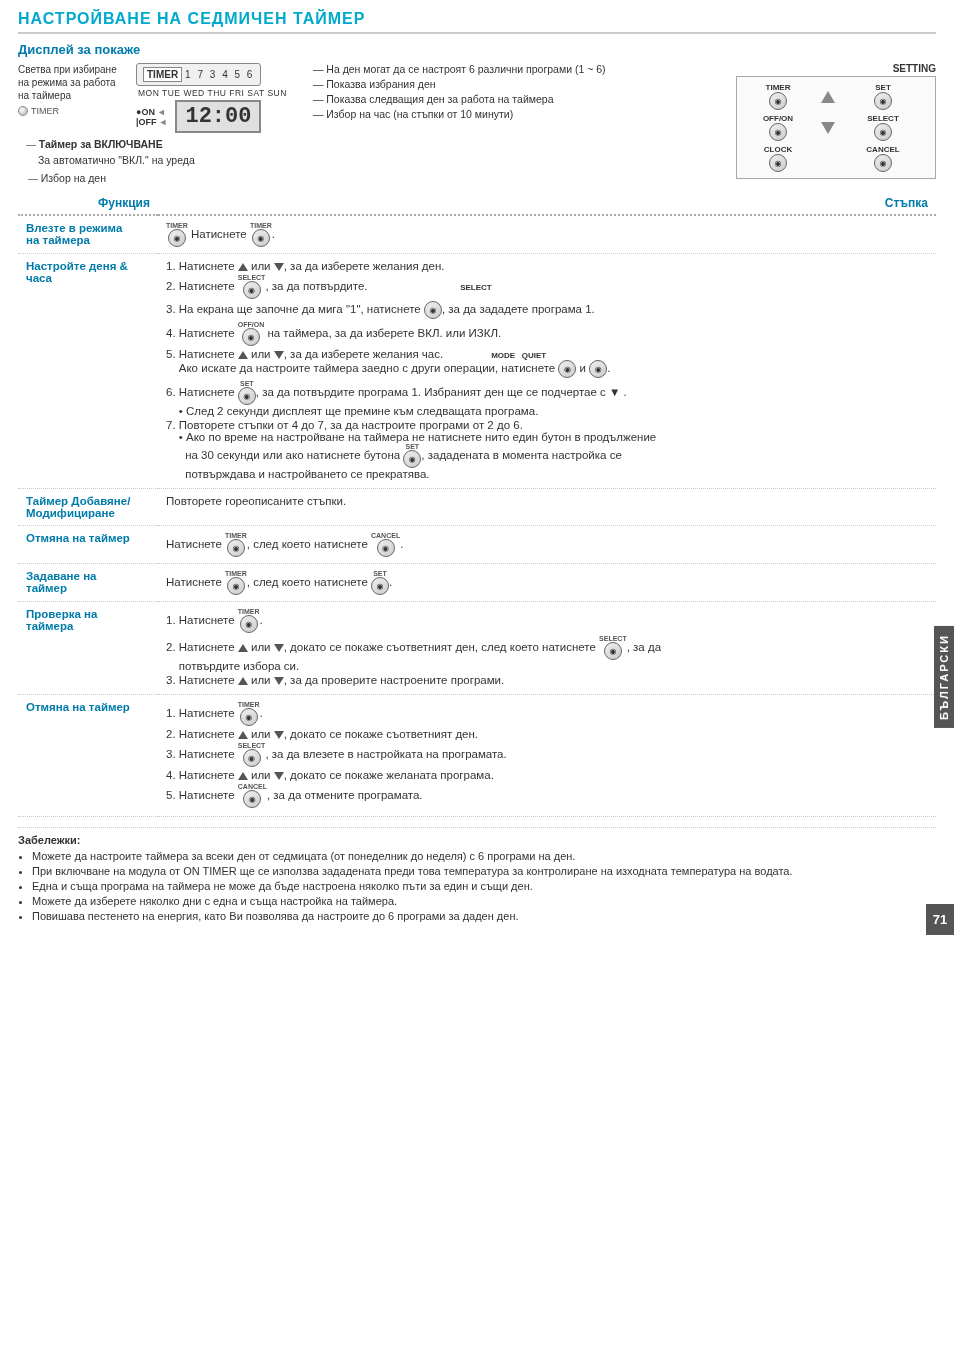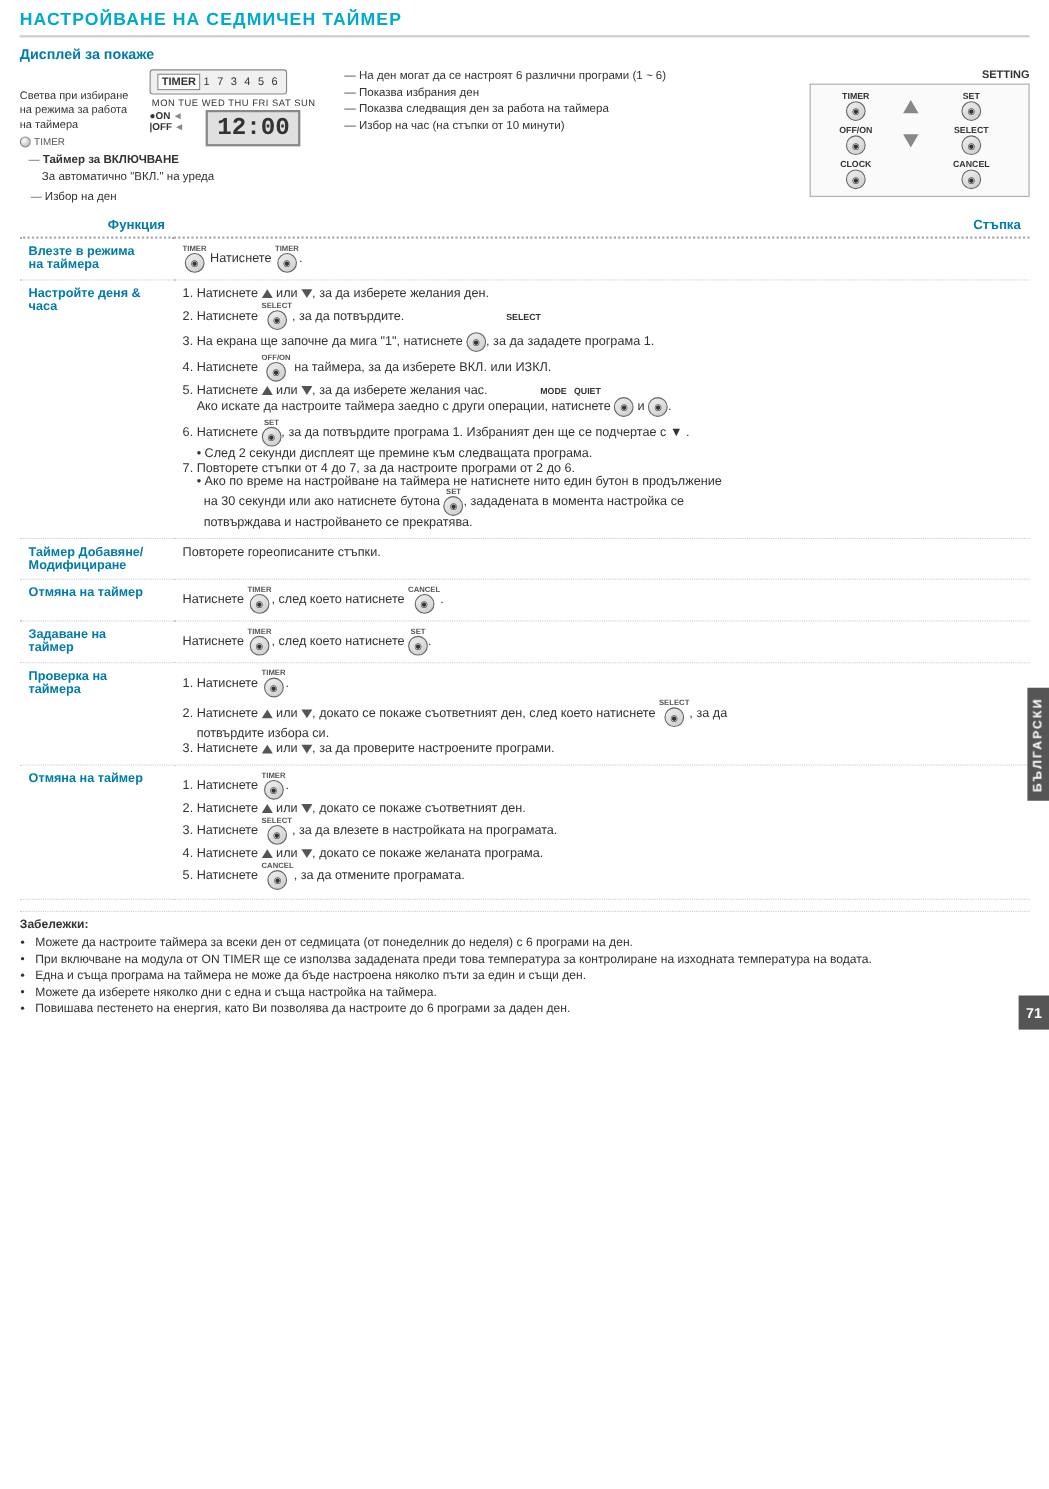--- a/index.html
+++ b/index.html
@@ -214,37 +214,37 @@
 
   <div class="section-heading">Дисплей за покаже</div>
 
   <div class="diagram-top-section">
 
     <div class="diagram-main">
 
       <div style="display:flex; align-items:flex-start; gap:8px; margin-bottom:4px;">
 
         <div style="display:flex; flex-direction:column; align-items:flex-start; width:110px;">
-          <span style="font-size:10px; color:#333; line-height:1.3;margin-top:18px;">Светва при избиране на режима за работа на таймера</span>
+          <span style="font-size:10px; color:#333; line-height:1.3;">Светва при избиране на режима за работа на таймера</span>
           <div style="display:flex; align-items:center; margin-top:4px;">
             <span class="light-indicator"></span>
             <span style="font-size:9px; margin-left:3px; color:#555;">TIMER</span>
           </div>
         </div>
 
         <div style="display:flex; flex-direction:column; align-items:flex-start;">
 
           <div style="display:flex; align-items:center; gap:3px; border:1.5px solid #888; border-radius:3px; padding:3px 6px; background:#f0f0f0; margin-bottom:2px;">
             <span style="font-size:10px; font-weight:bold; border:1.5px solid #888; padding:1px 3px; background:#fff;">TIMER</span>
             <span style="font-size:10px; letter-spacing:2px;">1 7 3 4 5 6</span>
           </div>
 
           <div style="font-size:8.5px; letter-spacing:0.5px; margin-left:2px; color:#333;text-align:right;">MON TUE WED THU FRI SAT SUN</div>
 
-          <div style="display:flex; gap:20px; margin-top:2px;">
+          <div style="display:flex; align-items:center; gap:8px; margin-top:2px;">
             <div style="display:flex; flex-direction:column; font-size:9px; font-weight:bold;">
               <div style="display:flex; align-items:center; gap:2px;">
                 <span style="color:#333;">●ON</span>
                 <span style="font-size:9px; color:#888;">◄</span>
               </div>
               <div style="display:flex; align-items:center; gap:2px;">
                 <span style="color:#333;">|OFF</span>
                 <span style="font-size:9px; color:#888;">◄</span>
               </div>
             </div>

